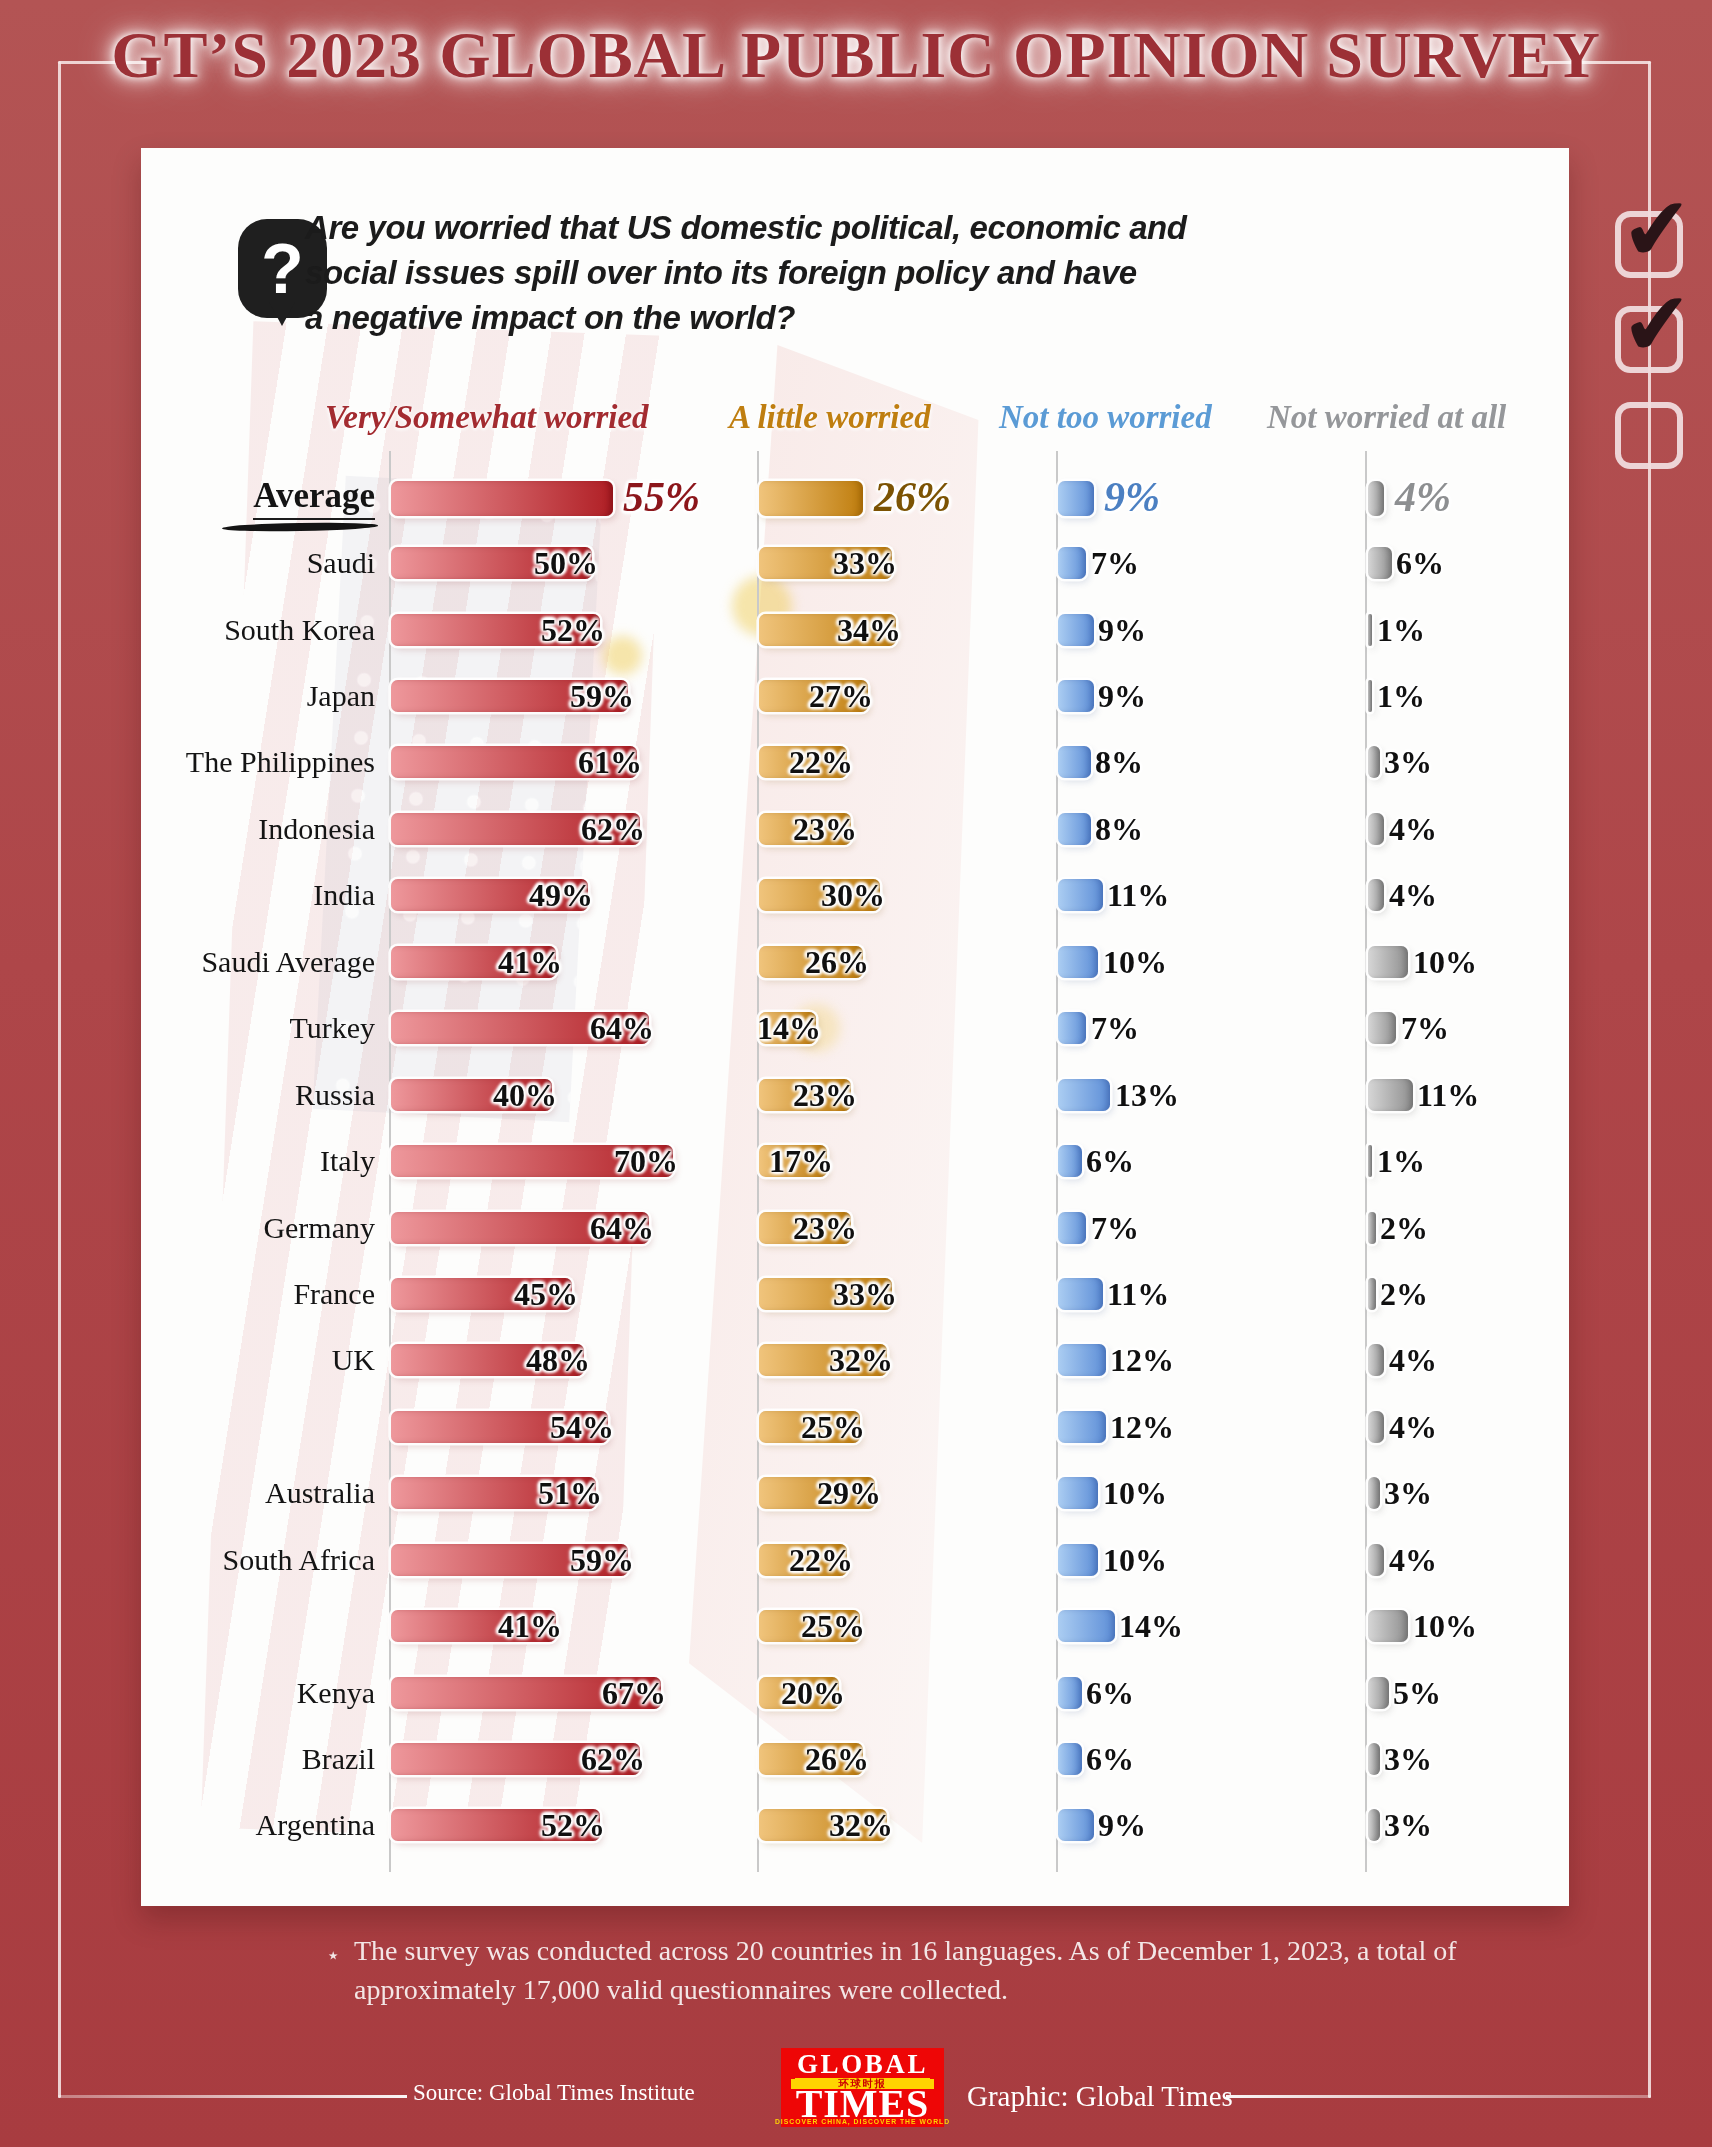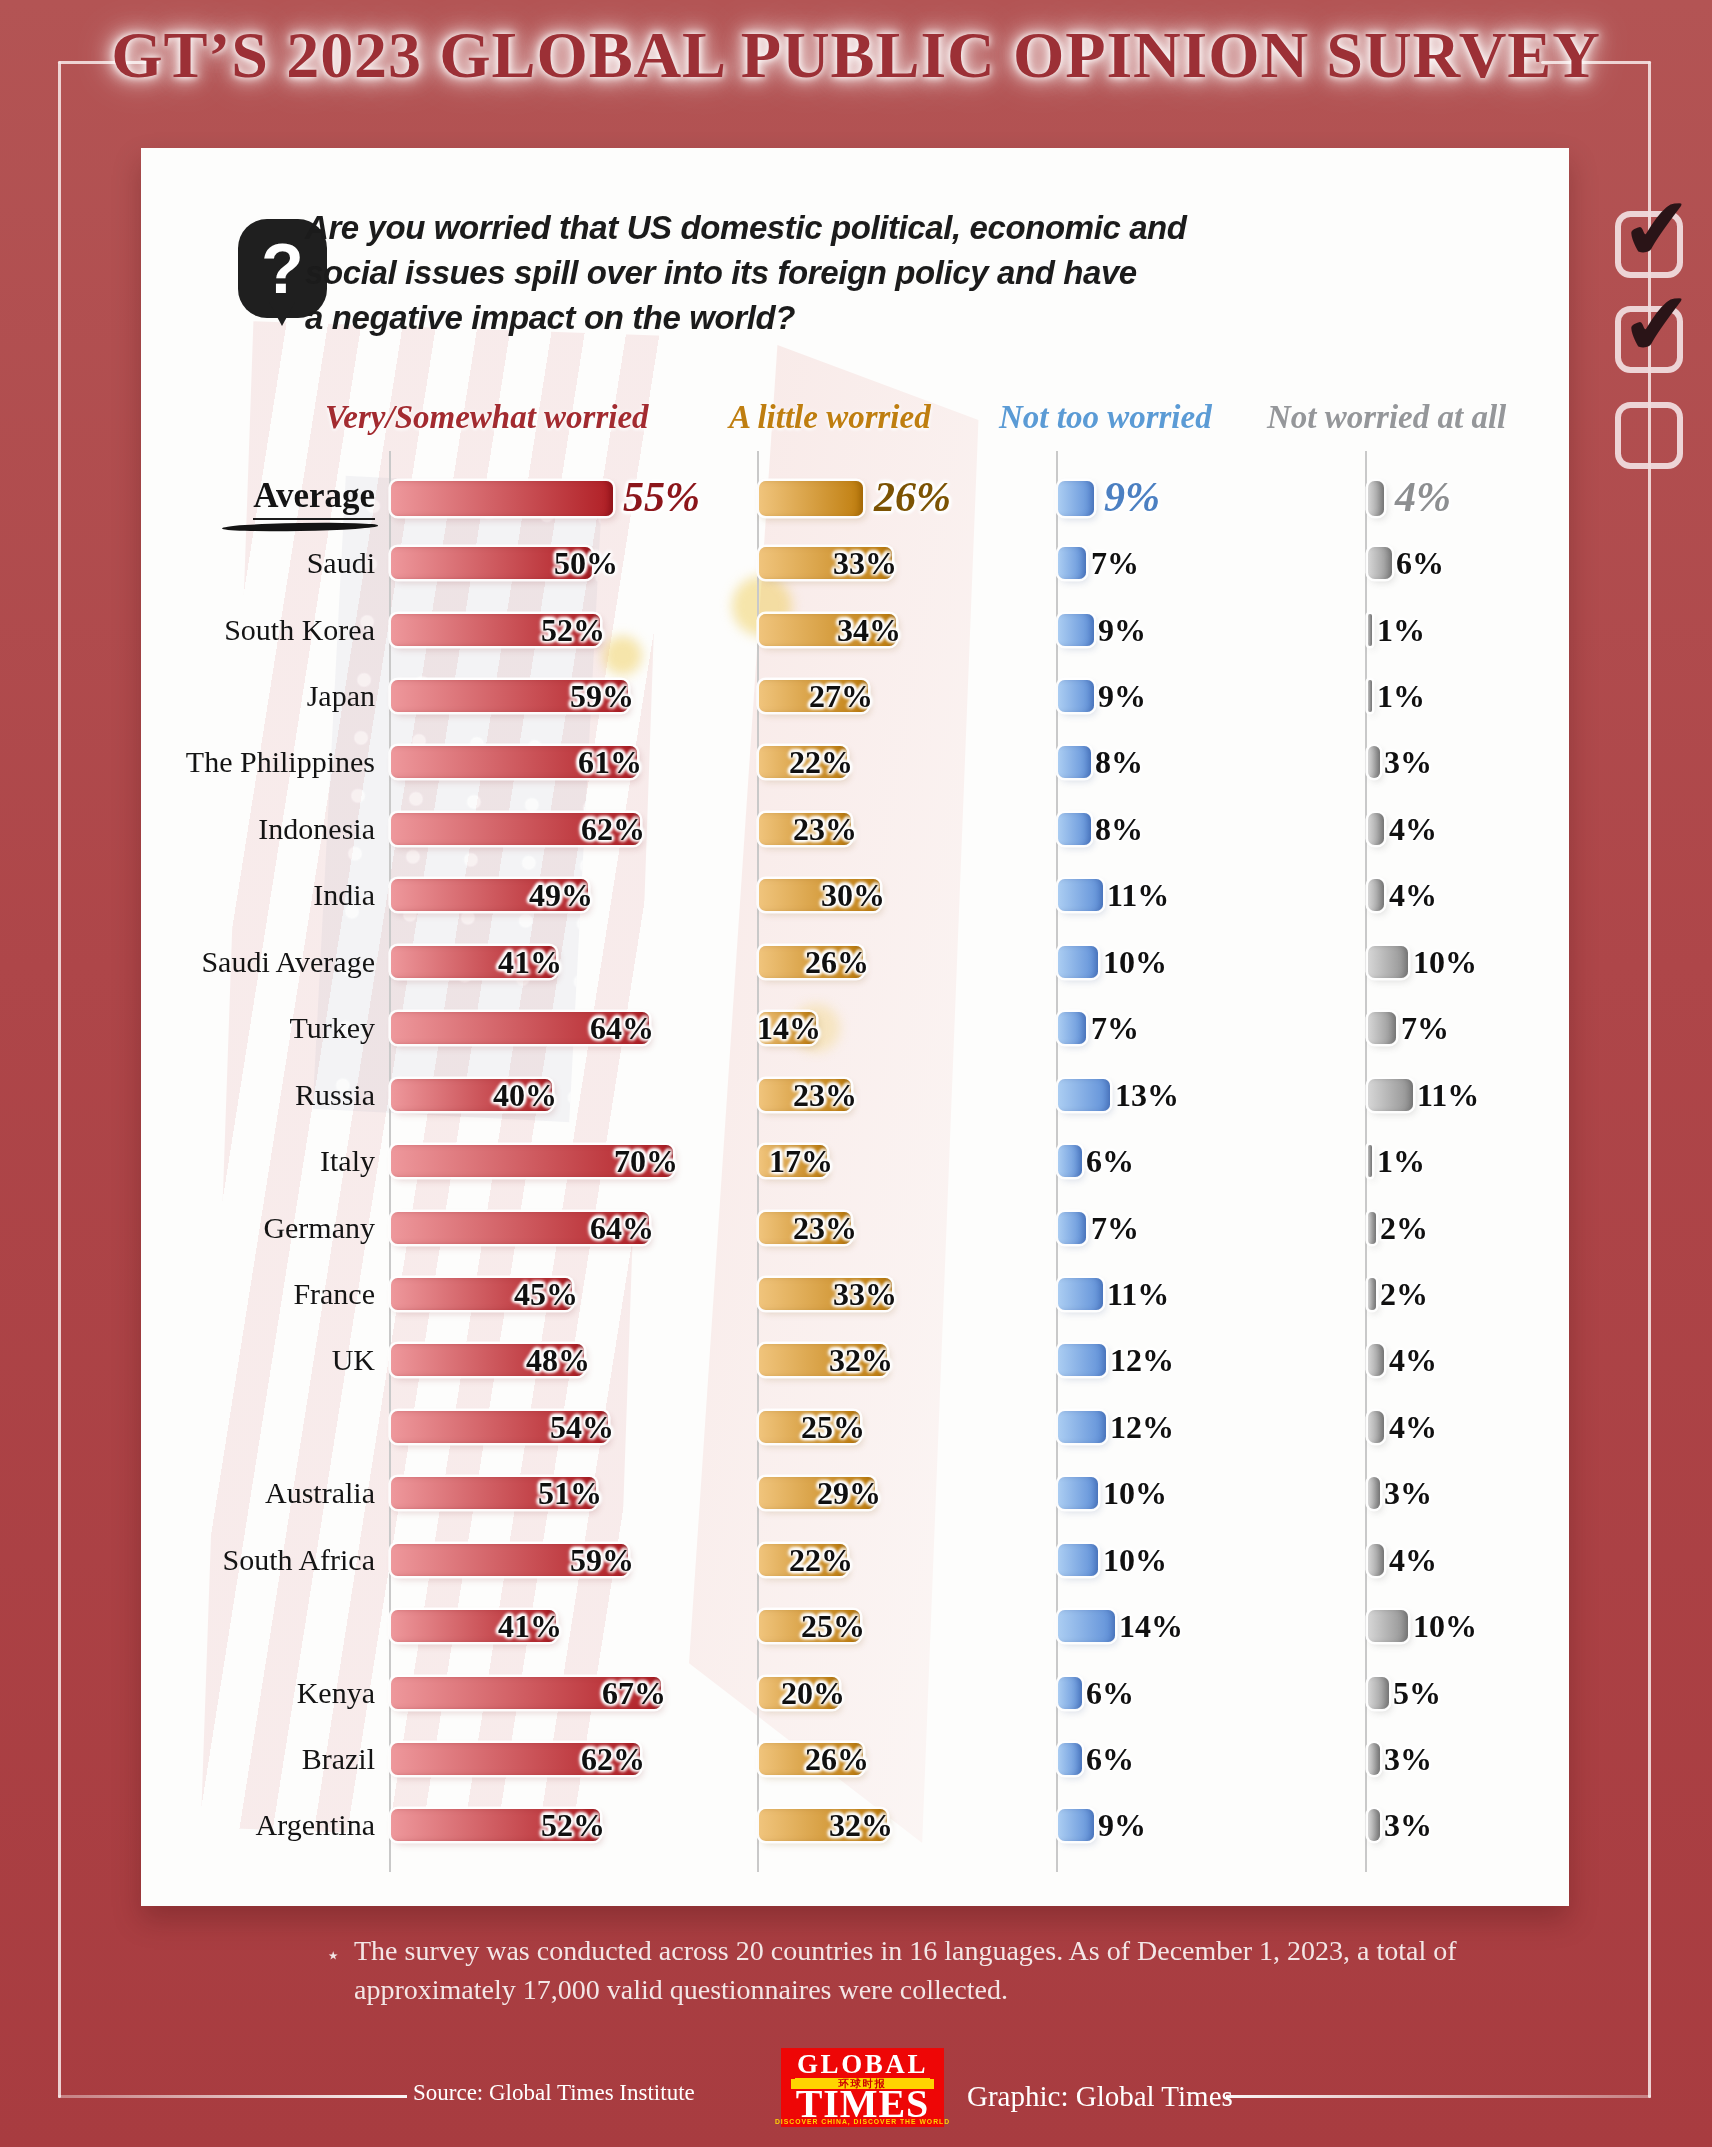--- a/index.html
+++ b/index.html
@@ -156,21 +156,21 @@
       <div class="bar b2" style="left: 1058px; top: 17.5px; width: 36px; height: 35px;"></div>
       <div class="val avgv c2" style="left: 1104px;">9%</div>
       <div class="bar b3" style="left: 1368px; top: 17.5px; width: 16.3px; height: 35px;"></div>
       <div class="val avgv c3" style="left: 1395px;">4%</div>
     </div>
     <div class="crow" style="top: 528px;">
       <div class="rlabel">
         <div class="inner">Saudi</div>
       </div>
       <div class="bar b0" style="left: 391px; top: 19px; width: 201px; height: 32px;"></div>
-      <div class="val dark" style="left: 618px; padding-left: 28px;">50%</div>
+      <div class="val dark" style="left: 598px; padding-left: 28px;">50%</div>
       <div class="bar b1" style="left: 759px; top: 19px; width: 133px; height: 32px;"></div>
       <div class="val dark" style="left: 897px;">33%</div>
       <div class="bar b2" style="left: 1058px; top: 19px; width: 28px; height: 32px;"></div>
       <div class="val after" style="left: 1091px;">7%</div>
       <div class="bar b3" style="left: 1368px; top: 19px; width: 24px; height: 32px;"></div>
       <div class="val after" style="left: 1396px;">6%</div>
     </div>
     <div class="crow" style="top: 595px;">
       <div class="rlabel">
         <div class="inner">South Korea</div>

